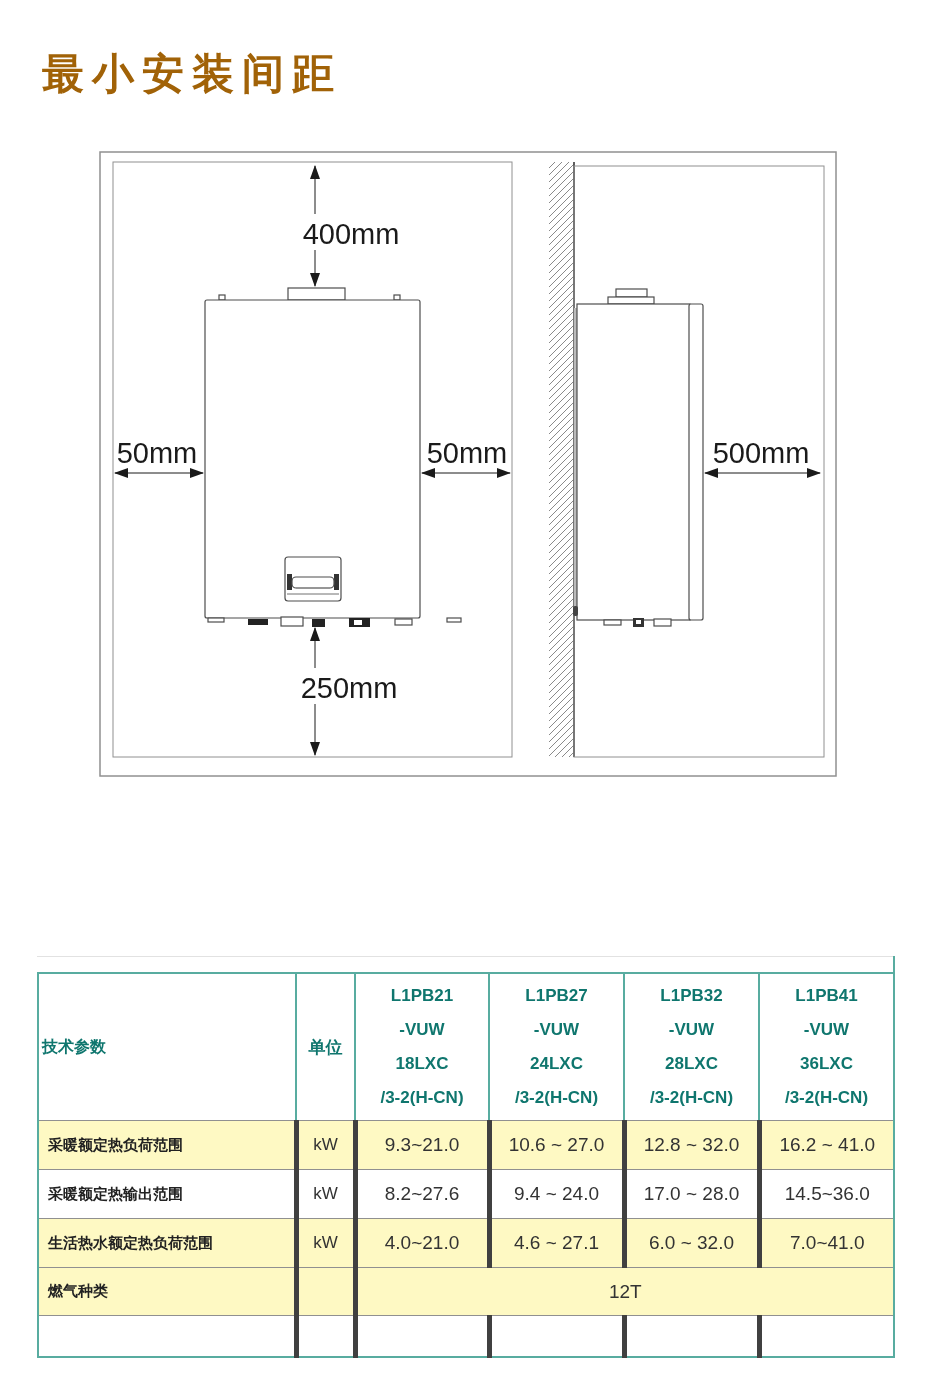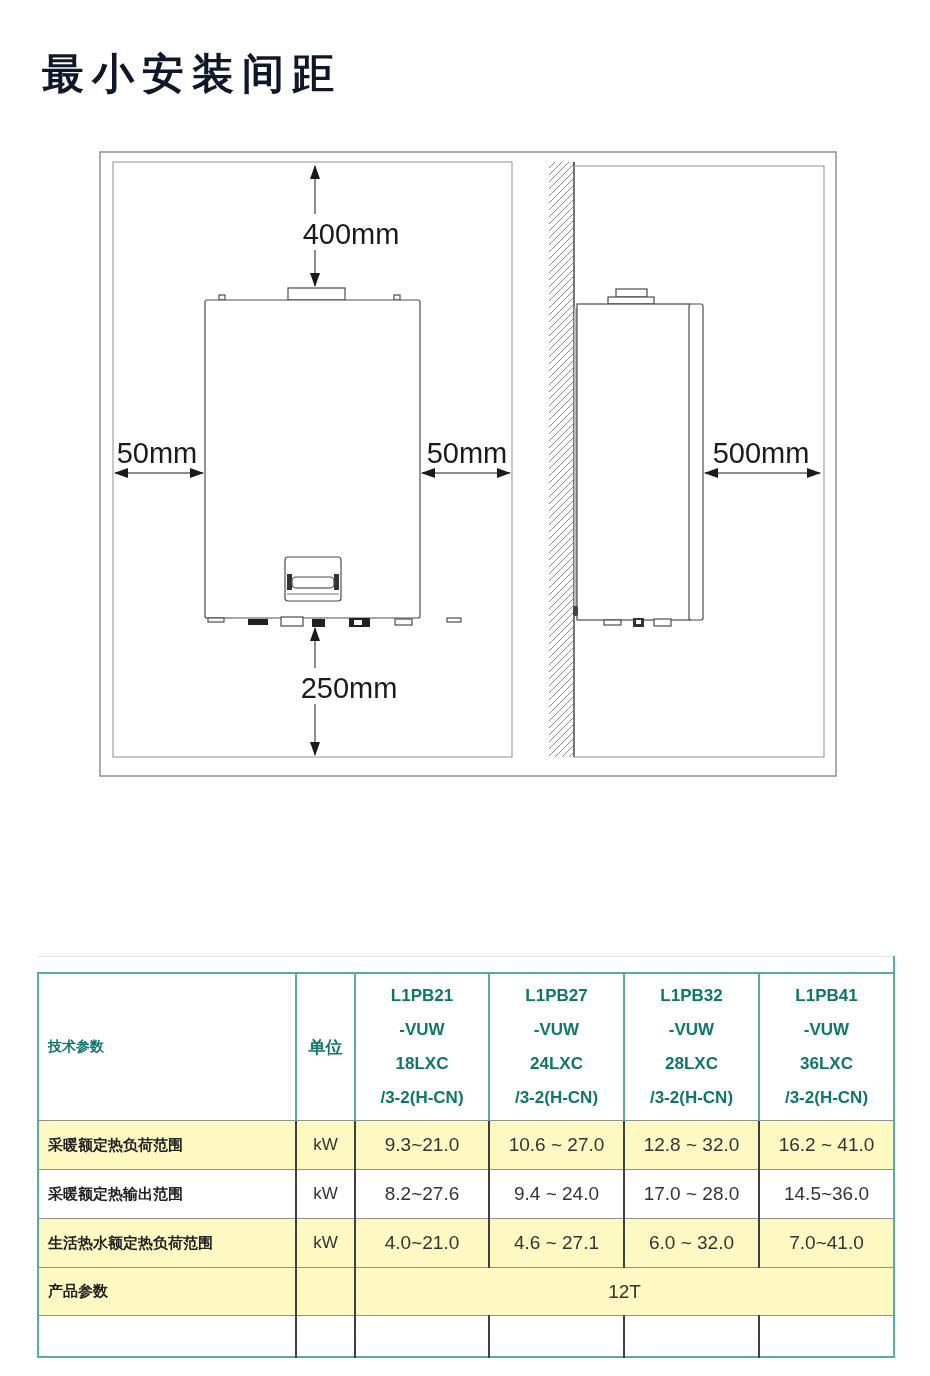--- a/index.html
+++ b/index.html
@@ -2,21 +2,21 @@
 <html><head>
 <meta charset="utf-8">
 <style>
   html,body{margin:0;padding:0;background:#fff;}
   #page{
     position:relative;width:930px;height:1376px;overflow:hidden;background:#ffffff;
     font-family:"Liberation Sans","DejaVu Sans",sans-serif;
   }
   .sec-title{
     position:absolute;left:42px;margin:0;
-    font-size:42px;font-weight:bold;color:#0f172a;letter-spacing:8px;line-height:1.15;
+    font-size:42px;font-weight:bold;color:#a16207;letter-spacing:8px;line-height:1.15;
   }
   #install-title{top:50px;}
   #params-title{top:866px;}
 
   #diagram-svg{position:absolute;left:98px;top:150px;}
   #diagram-svg text{font-family:"Liberation Sans","DejaVu Sans",sans-serif;font-size:29px;fill:#1a1a1a;}
 
   .table-hairline{position:absolute;left:37px;top:956px;width:858px;height:1px;background:#e2e2e2;}
   .table-accent{position:absolute;left:893px;top:956px;width:2px;height:17px;background:#58ACA0;}
 
@@ -24,26 +24,26 @@
     position:absolute;left:37px;top:972px;width:858px;
     border-collapse:collapse;table-layout:fixed;
     border:2px solid #58ACA0;background:#fff;
   }
   #spec-table th,#spec-table td{padding:0;overflow:hidden;}
   #spec-table thead th{
     height:146px;vertical-align:middle;text-align:center;
     color:#0f766e;font-size:17px;font-weight:bold;
     border-left:2px solid #58ACA0;
   }
-  #spec-table thead th:first-child{border-left:none;text-align:left;padding-left:9px;font-size:14px;}
+  #spec-table thead th:first-child{border-left:none;text-align:left;padding-left:3px;font-size:16px;}
   #spec-table thead th.model-cell{white-space:pre-line;line-height:34px;}
   #spec-table tbody td{
     height:48px;vertical-align:middle;text-align:center;
     font-size:19px;color:#333;
-    border-top:1px solid #909090;border-left:2px solid #404040;
+    border-top:1px solid #909090;border-left:5px solid #404040;
   }
   #spec-table tbody td:first-child{
     border-left:none;text-align:left;padding-left:9px;
     font-size:15px;font-weight:bold;color:#222;
   }
   #spec-table tbody td.unit-cell{font-size:17px;}
   #spec-table tbody tr.shade td{background:#fef9c3;}
   #spec-table tbody tr.gas-row td{height:47px;}
   #spec-table tbody tr.partial-row td{height:40px;background:#fff;}
 </style>
@@ -198,21 +198,21 @@
       </tr>
       <tr class="shade">
         <td>生活热水额定热负荷范围</td>
         <td class="unit-cell">kW</td>
         <td>4.0~21.0</td>
         <td>4.6 ~ 27.1</td>
         <td>6.0 ~ 32.0</td>
         <td>7.0~41.0</td>
       </tr>
       <tr class="shade gas-row">
-        <td>产品参数</td>
+        <td>燃气种类</td>
         <td class="unit-cell"></td>
         <td colspan="4">12T</td>
       </tr>
       <tr class="partial-row">
         <td></td>
         <td></td>
         <td></td>
         <td></td>
         <td></td>
         <td></td>

